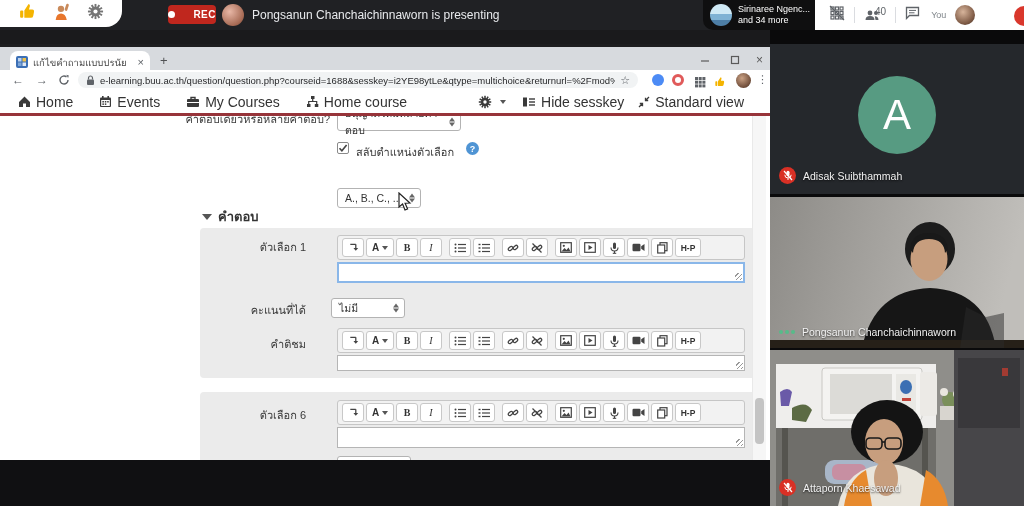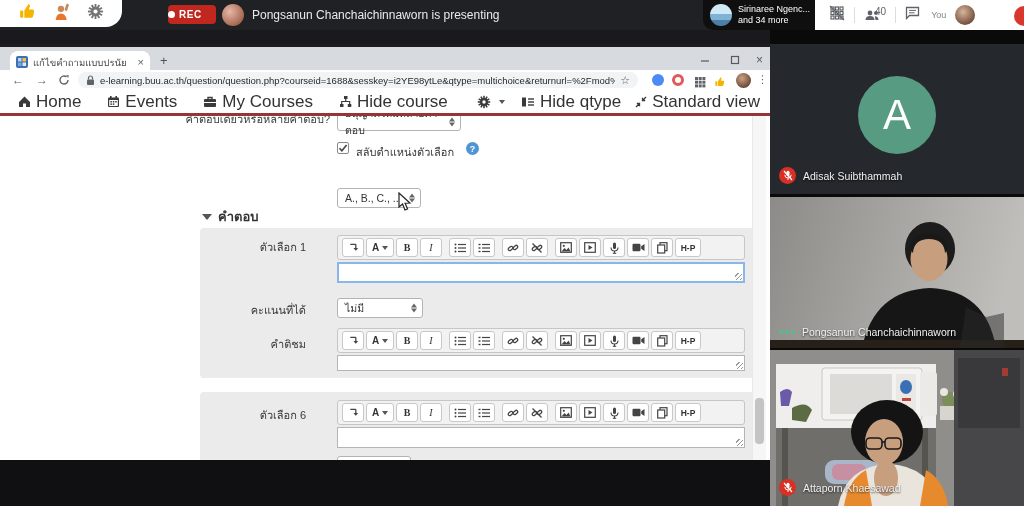--- a/index.html
+++ b/index.html
@@ -3,21 +3,21 @@
 <meta charset="utf-8">
 <style>
 *{margin:0;padding:0;box-sizing:border-box}
 body{font-family:"Liberation Sans",sans-serif;background:#000}
 #screen{position:relative;width:1024px;height:506px;overflow:hidden;background:#0a0a0a}
 .r{position:absolute}
 .flex{display:flex;align-items:center}
 
 #meet-bar{left:0;top:0;width:1024px;height:30px;background:#202124}
 .reactions-pill{left:0;top:0;width:122px;height:27px;background:#fff;border-radius:0 0 16px 0;display:flex;align-items:center;justify-content:space-around;padding:0 10px}
-.rec-pill{left:168px;top:5px;height:19px;width:48px;background:#c0271e;border-radius:4px;display:flex;align-items:center;justify-content:flex-start;gap:4px}
+.rec-pill{left:168px;top:5px;height:19px;width:48px;background:#c0271e;border-radius:4px;display:flex;align-items:center;justify-content:space-between;gap:4px}
 .rec-dot{width:7px;height:7px;border-radius:50%;background:#fff}
 .rec-txt{color:#fff;font-size:10px;font-weight:bold;letter-spacing:.5px}
 .pres-av{left:222px;top:4px;width:22px;height:22px;border-radius:50%;background:radial-gradient(circle at 35% 35%,#e8b7a6,#a66a54 70%,#6d4233)}
 .pres-txt{left:252px;top:8px;color:#e8eaed;font-size:12px;white-space:nowrap}
 .part-pill{left:703px;top:0;width:112px;height:30px;background:#0f0f10;border-radius:0 0 0 10px;display:flex;align-items:center;gap:6px;padding-left:7px}
 .part-av{width:22px;height:22px;border-radius:50%;background:linear-gradient(180deg,#cfe9f5 0 45%,#7fb2d4 45% 75%,#4d7ea6 75%);flex:0 0 auto}
 .part-name{color:#fff;font-size:9px;line-height:1.25;white-space:nowrap}
 .meet-controls{left:815px;top:0;width:209px;height:30px;background:#fff;display:flex;align-items:center;gap:9px;padding-left:14px}
 .mc-sep{width:1px;height:16px;background:#dadce0}
 .mc-count{font-size:10px;color:#5f6368;margin-left:-6px;position:relative;top:-4px}
@@ -35,21 +35,21 @@
 .winctl{position:absolute;top:8px;color:#5a5a5a;font-size:10px;line-height:10px}
 .toolbar{position:absolute;left:0;top:26px;width:770px;height:20px;background:#fff}
 .navbtn{position:absolute;top:3px;color:#5f6368;font-size:12px}
 .url-pill{position:absolute;left:78px;top:2px;width:560px;height:16px;background:#f1f3f4;border-radius:9px;display:flex;align-items:center;gap:5px;padding:0 8px}
 .url-txt{flex:1;font-size:9.5px;color:#28292b;white-space:nowrap;overflow:hidden}
 .star{color:#5f6368;font-size:11px}
 .ext{position:absolute;top:4px}
 .kebab{position:absolute;left:757px;top:3px;color:#5f6368;font-size:11px}
 .prof-av{width:15px;height:15px;border-radius:50%;background:radial-gradient(circle at 40% 35%,#caa184,#6e4c39 70%,#33231a)}
 .mnav{position:absolute;left:0;top:46px;width:770px;height:23px;background:#fff;display:flex;align-items:center}
-.mn{display:flex;align-items:center;gap:5px;font-size:17px;color:#333}
+.mn{display:flex;align-items:center;gap:5px;font-size:14px;color:#333}
 .redline{position:absolute;left:0;top:69px;width:770px;height:3px;background:#97343a}
 .content{position:absolute;left:0;top:72px;width:770px;height:344px;background:#fff;overflow:hidden}
 .lab{font-size:11px;color:#3a3a3a;text-align:right;line-height:13px}
 .sel{background:#fff;border:1px solid #b3b3b3;border-radius:3px;font-size:10.5px;color:#333;display:flex;align-items:center;padding:0 18px 0 7px;position:relative}
 .car{position:absolute;right:5px;top:50%;transform:translateY(-50%);display:flex;flex-direction:column;gap:1px}
 .car i{display:block;width:0;height:0;border-left:3px solid transparent;border-right:3px solid transparent}
 .car .up{border-bottom:4px solid #666}
 .car .dn{border-top:4px solid #666}
 .chk{width:12px;height:12px;background:#fff;border:1px solid #8a8a8a;border-radius:2px;display:flex;align-items:center;justify-content:center}
 .help{width:13px;height:13px;border-radius:50%;background:#4f94d4;color:#fff;font-size:9px;font-weight:bold;display:flex;align-items:center;justify-content:center}
@@ -278,21 +278,21 @@
       </span>
       <span class="mn" style="margin-left:26px">
         <svg width="13" height="13" viewBox="0 0 13 13">
             <g fill="#3a3a3a">
               <rect x="5" y="1" width="3.5" height="3"></rect>
               <rect x="1" y="9" width="3.5" height="3"></rect>
               <rect x="8.8" y="9" width="3.5" height="3"></rect>
             </g>
             <path d="M6.7 4v2.5M2.7 9V6.5h8v2.5" fill="none" stroke="#3a3a3a" stroke-width="1.2"></path>
           </svg>
-        <span>Hide course</span>
+        <span>Home course</span>
       </span>
       <span class="mn" style="margin-left:auto">
         <svg width="14" height="14" viewBox="0 0 18 18">
             <g fill="#3a3a3a">
               <rect x="8" y="1" width="2" height="16"></rect>
               <rect x="8" y="1" width="2" height="16" transform="rotate(60 9 9)"></rect>
               <rect x="8" y="1" width="2" height="16" transform="rotate(120 9 9)"></rect>
               <rect x="8" y="1" width="2" height="16" transform="rotate(90 9 9)"></rect>
               <rect x="8" y="1" width="2" height="16" transform="rotate(30 9 9)"></rect>
               <rect x="8" y="1" width="2" height="16" transform="rotate(150 9 9)"></rect>
@@ -304,23 +304,23 @@
       </span>
       <span class="mn" style="margin-left:16px">
         <svg width="14" height="12" viewBox="0 0 14 12">
             <rect x="1" y="1.5" width="4" height="9" fill="#3a3a3a"></rect>
             <g stroke="#3a3a3a" stroke-width="1.4">
               <line x1="7" y1="3" x2="13" y2="3"></line>
               <line x1="7" y1="6" x2="13" y2="6"></line>
               <line x1="7" y1="9" x2="13" y2="9"></line>
             </g>
           </svg>
-        <span>Hide qtype</span>
-      </span>
-      <span class="mn" style="margin-left:14px;margin-right:10px">
+        <span>Hide sesskey</span>
+      </span>
+      <span class="mn" style="margin-left:14px;margin-right:26px">
         <svg width="12" height="12" viewBox="0 0 12 12">
             <g stroke="#3a3a3a" stroke-width="1.3" fill="none">
               <path d="M11 1L7.5 4.5M7.5 1.8v2.7h2.7M1 11l3.5-3.5M1.8 7.5h2.7v2.7"></path>
             </g>
           </svg>
         <span>Standard view</span>
       </span>
     </div>
     <div class="redline"></div>
 
@@ -459,21 +459,21 @@
               </span>
             <span class="tb" style="width:26px">
                 <b style="font-size:8.5px">H-P</b>
               </span>
           </div>
           <div class="atto-text focus" style="height:21px">
               <span class="grip"></span>
             </div>
         </div>
         <div class="r lab" style="left:0;width:106px;top:76px">คะแนนที่ได้</div>
-        <div class="r sel" style="left:137px;top:70px;width:86px;height:20px">
+        <div class="r sel" style="left:131px;top:70px;width:74px;height:20px">
           <span>ไม่มี</span>
           <span class="car">
               <i class="up"></i>
               <i class="dn"></i>
             </span>
         </div>
         <div class="r lab" style="left:0;width:106px;top:110px">คำติชม</div>
         <div class="r" style="left:137px;top:100px;width:408px">
           <div class="atto-bar">
             <span class="tb">

